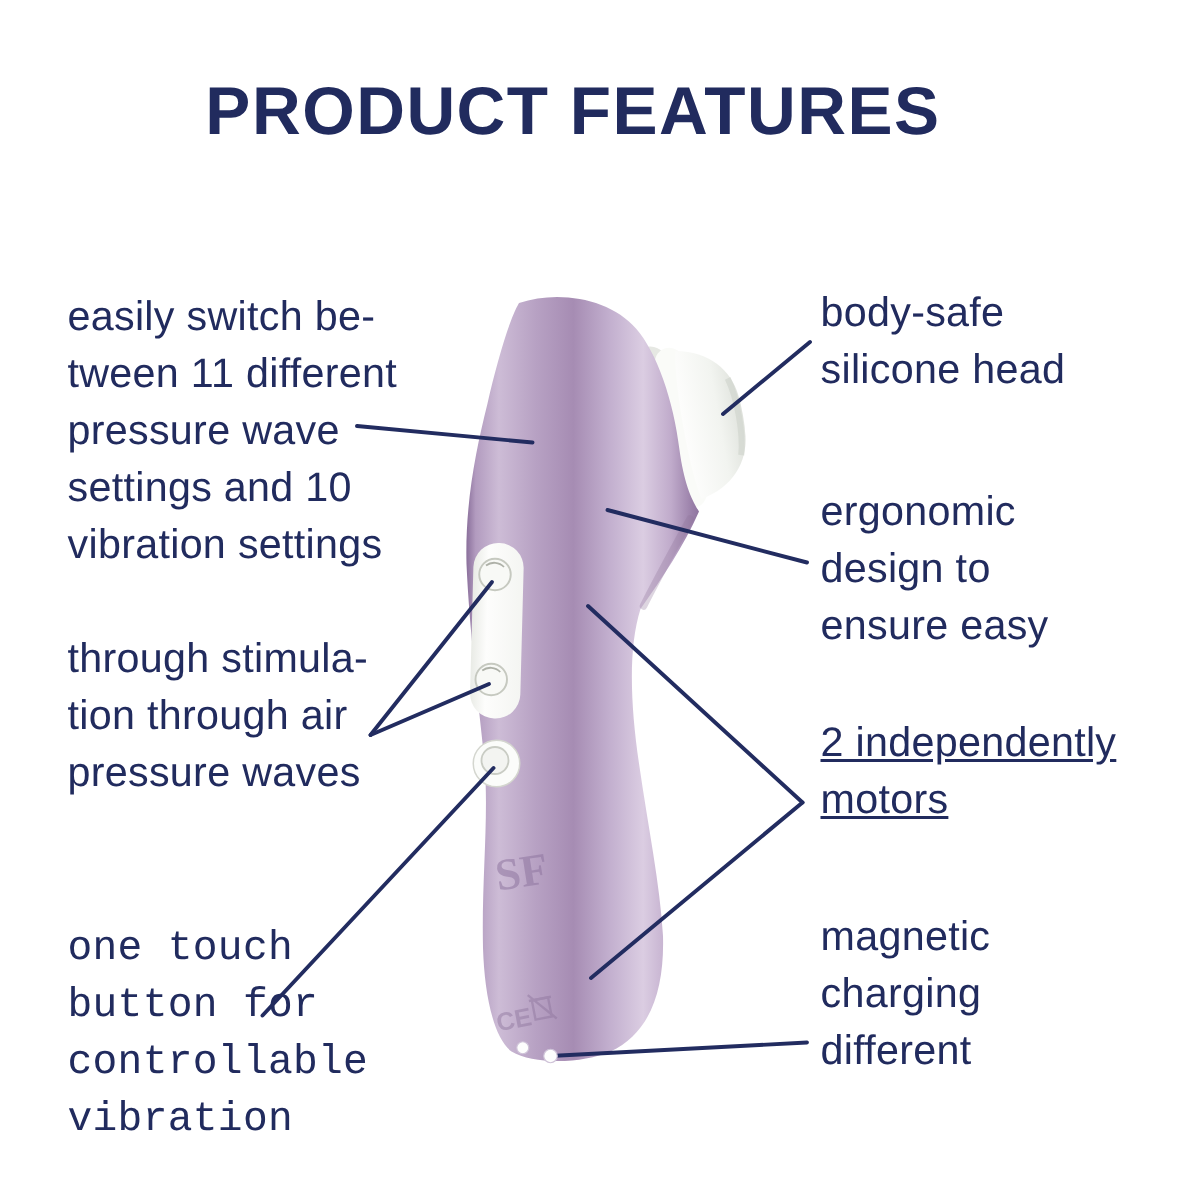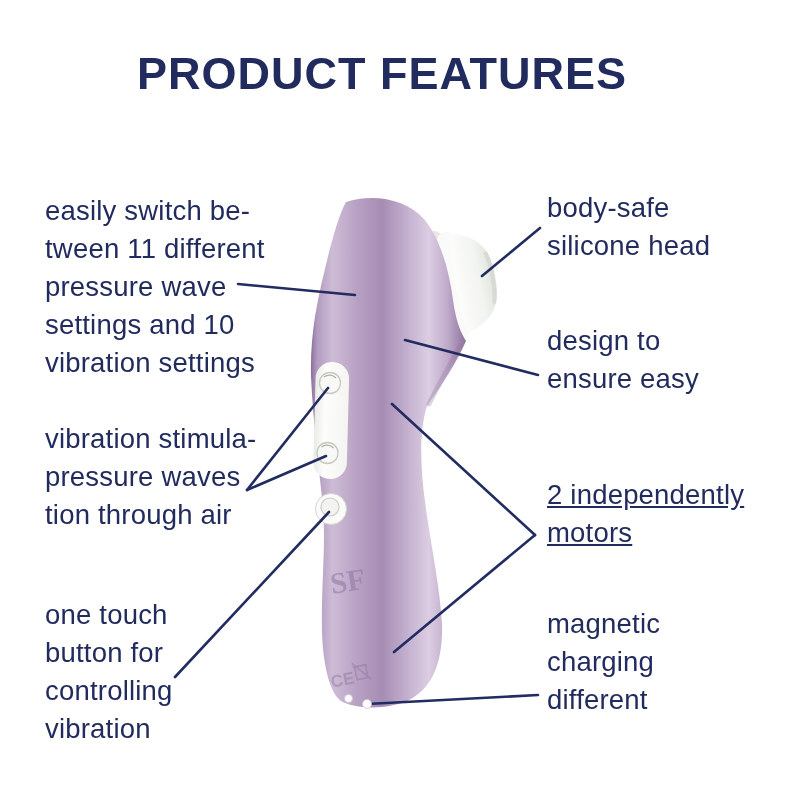--- a/index.html
+++ b/index.html
@@ -26,21 +26,21 @@
     line-height:38px;
     font-weight:500;
     letter-spacing:0.2px;
     white-space:nowrap;
   }
   .label span{display:block;}
   .label-left{left:45px;}
   .label-right{left:547px;}
   #label-settings{top:192px;}
   #label-clitoral{top:420px;}
-  #label-onetouch{top:596px;}
+  #label-onetouch{top:614px;font-family:Liberation Mono, monospace;}
   #label-head{top:189px;}
   #label-ergonomic{top:322px;}
   #label-motors{top:476px;text-decoration:underline;}
   #label-charging{top:605px;}
   svg{position:absolute;left:0;top:0;}
 </style>
 </head>
 <body>
 
 <div class="stage">
@@ -141,36 +141,37 @@
   <div class="page-title">PRODUCT FEATURES</div>
 
   <div class="label label-left" id="label-settings">
     <span>easily switch be-</span>
     <span>tween 11 different</span>
     <span>pressure wave</span>
     <span>settings and 10</span>
     <span>vibration settings</span>
   </div>
   <div class="label label-left" id="label-clitoral">
-    <span>vibration stimula-</span>
+    <span>through stimula-</span>
+    <span>tion through air</span>
     <span>pressure waves</span>
-    <span>tion through air</span>
   </div>
   <div class="label label-left" id="label-onetouch">
     <span>one touch</span>
     <span>button for</span>
-    <span>controlling</span>
+    <span>controllable</span>
     <span>vibration</span>
   </div>
 
   <div class="label label-right" id="label-head">
     <span>body-safe</span>
     <span>silicone head</span>
   </div>
   <div class="label label-right" id="label-ergonomic">
+    <span>ergonomic</span>
     <span>design to</span>
     <span>ensure easy</span>
   </div>
   <div class="label label-right" id="label-motors">
     <span>2 independently</span>
     <span>motors</span>
   </div>
   <div class="label label-right" id="label-charging">
     <span>magnetic</span>
     <span>charging</span>

